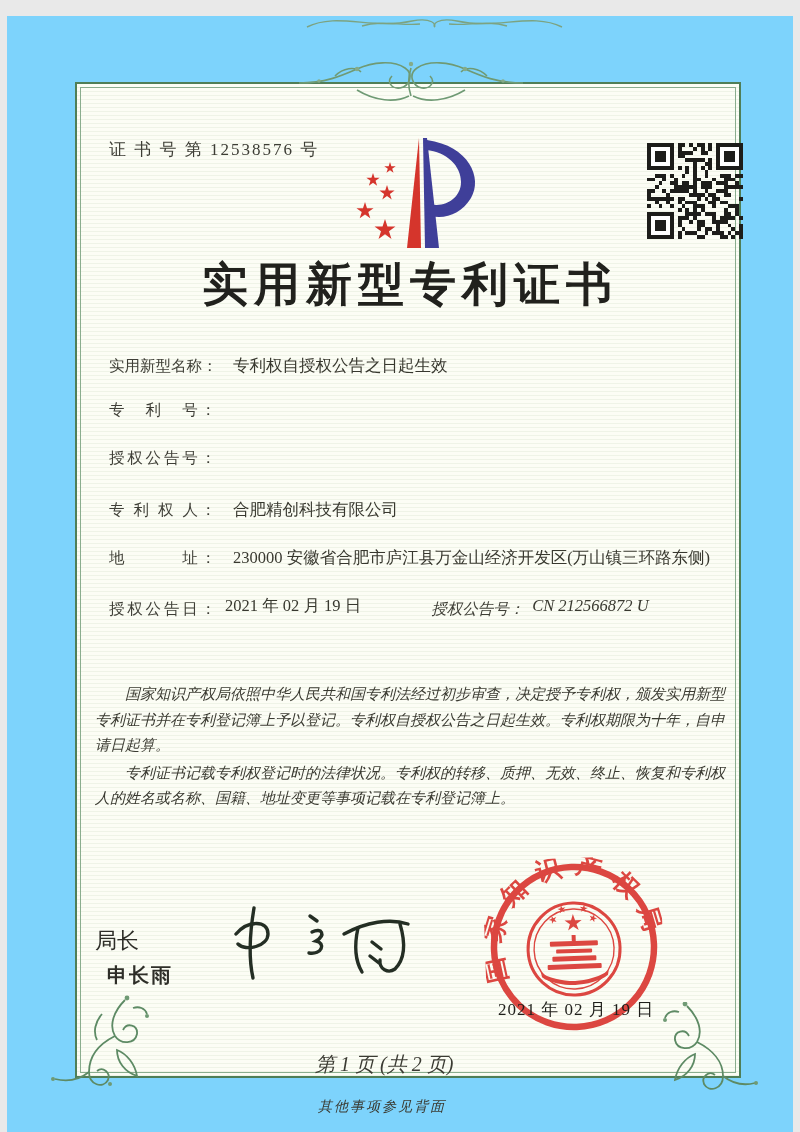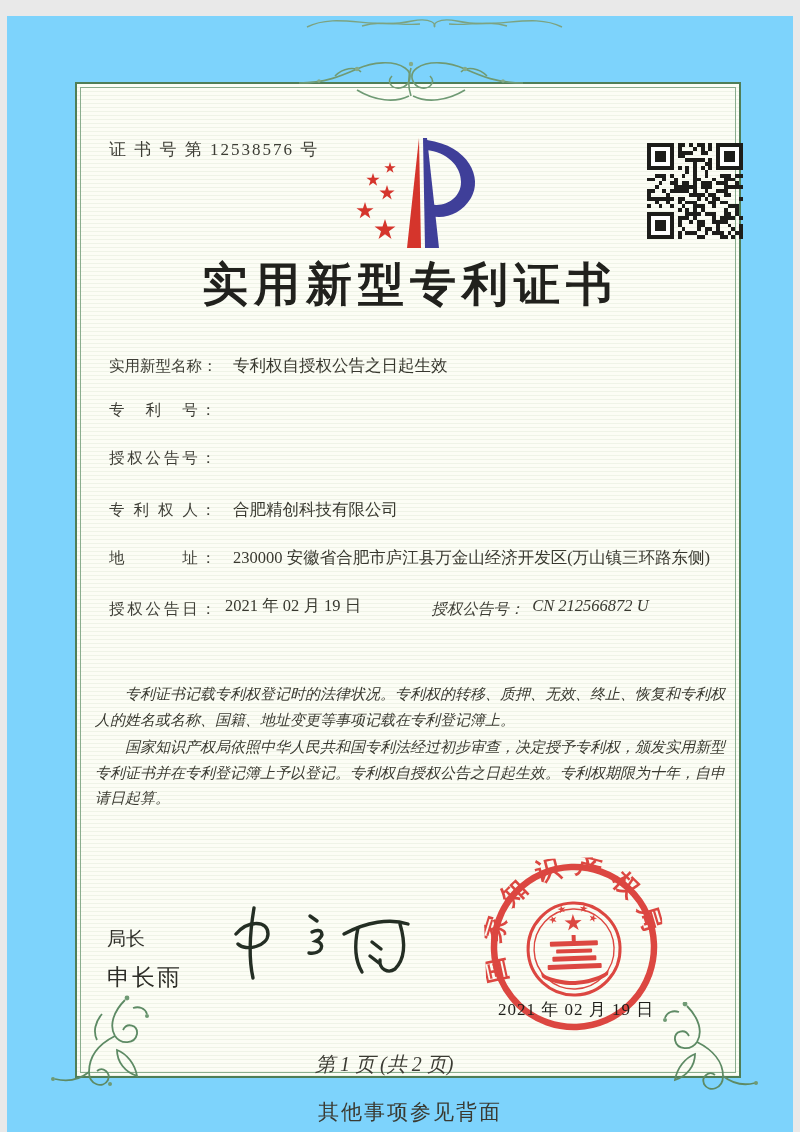--- a/index.html
+++ b/index.html
@@ -46,34 +46,34 @@
   .grant-row .pair{display:flex;align-items:flex-end;}
   .grant-row .pair.second{margin-left:62px;font-style:italic;}
   
   .body-text{
     position:absolute;left:88px;top:666px;width:630px;
     font-size:15px;line-height:25.5px;color:#3a3a31;
     font-style:italic;
   }
   .body-text p{margin:0 0 2px 0;text-indent:2em;}
   
-  .sig-title{position:absolute;left:100px;top:910px;font-size:19px;color:#2e2e28;}
-  .sig-name{position:absolute;left:100px;top:946px;font-size:23px;color:#2e2e28;letter-spacing:2px;}
+  .sig-title{position:absolute;left:88px;top:910px;font-size:22px;color:#2e2e28;}
+  .sig-name{position:absolute;left:100px;top:946px;font-size:20px;color:#2e2e28;letter-spacing:2px;font-weight:bold;}
   .sig-hand{position:absolute;left:205px;top:878px;width:215px;height:100px;}
   
   .seal{position:absolute;left:478px;top:842px;width:178px;height:178px;opacity:0.92;transform:rotate(-2deg);}
   .seal-date{
     position:absolute;left:491px;top:982px;font-size:17px;color:#1f1f1b;
     letter-spacing:1px;z-index:5;
   }
   
   .page-num{position:absolute;left:308px;top:1035px;font-size:20px;color:#3b3b33;font-style:italic;}
   .back-note{
-    position:absolute;left:311px;top:1082px;font-size:21px;color:#3a3a31;
-    letter-spacing:2px;
+    position:absolute;left:311px;top:1082px;font-size:14px;color:#3a3a31;
+    font-style:italic;letter-spacing:2px;
   }
 </style>
 </head>
 <body>
 
 <div class="page">
 
   <div class="frame">
     <div class="frame-inner"></div>
   </div>
@@ -415,22 +415,22 @@
         <span class="f-value">2021 年 02 月 19 日</span>
       </span>
       <span class="pair second">
         <span class="f-label" style="width:92px;flex-basis:92px">授权公告号：</span>
         <span class="f-value">CN 212566872 U</span>
       </span>
     </div>
   </div>
 
   <div class="body-text">
+    <p>国家知识产权局依照中华人民共和国专利法经过初步审查，决定授予专利权，颁发实用新型专利证书并在专利登记簿上予以登记。专利权自授权公告之日起生效。专利权期限为十年，自申请日起算。</p>
     <p>专利证书记载专利权登记时的法律状况。专利权的转移、质押、无效、终止、恢复和专利权人的姓名或名称、国籍、地址变更等事项记载在专利登记簿上。</p>
-    <p>国家知识产权局依照中华人民共和国专利法经过初步审查，决定授予专利权，颁发实用新型专利证书并在专利登记簿上予以登记。专利权自授权公告之日起生效。专利权期限为十年，自申请日起算。</p>
   </div>
 
   <div class="sig-title">局长</div>
   <div class="sig-name">申长雨</div>
   <svg class="sig-hand" viewBox="0 0 215 100">
     <g fill="none" stroke="#242e24" stroke-width="3.4" stroke-linecap="round">
       <path d="M42,14 C38,38 36,62 41,84"></path>
       <path d="M24,40 C36,26 56,26 56,40 C56,52 34,58 26,50"></path>
       <path d="M98,22 l7,5"></path>
       <path d="M100,38 C110,33 114,41 104,47 C114,49 110,61 97,59"></path>

